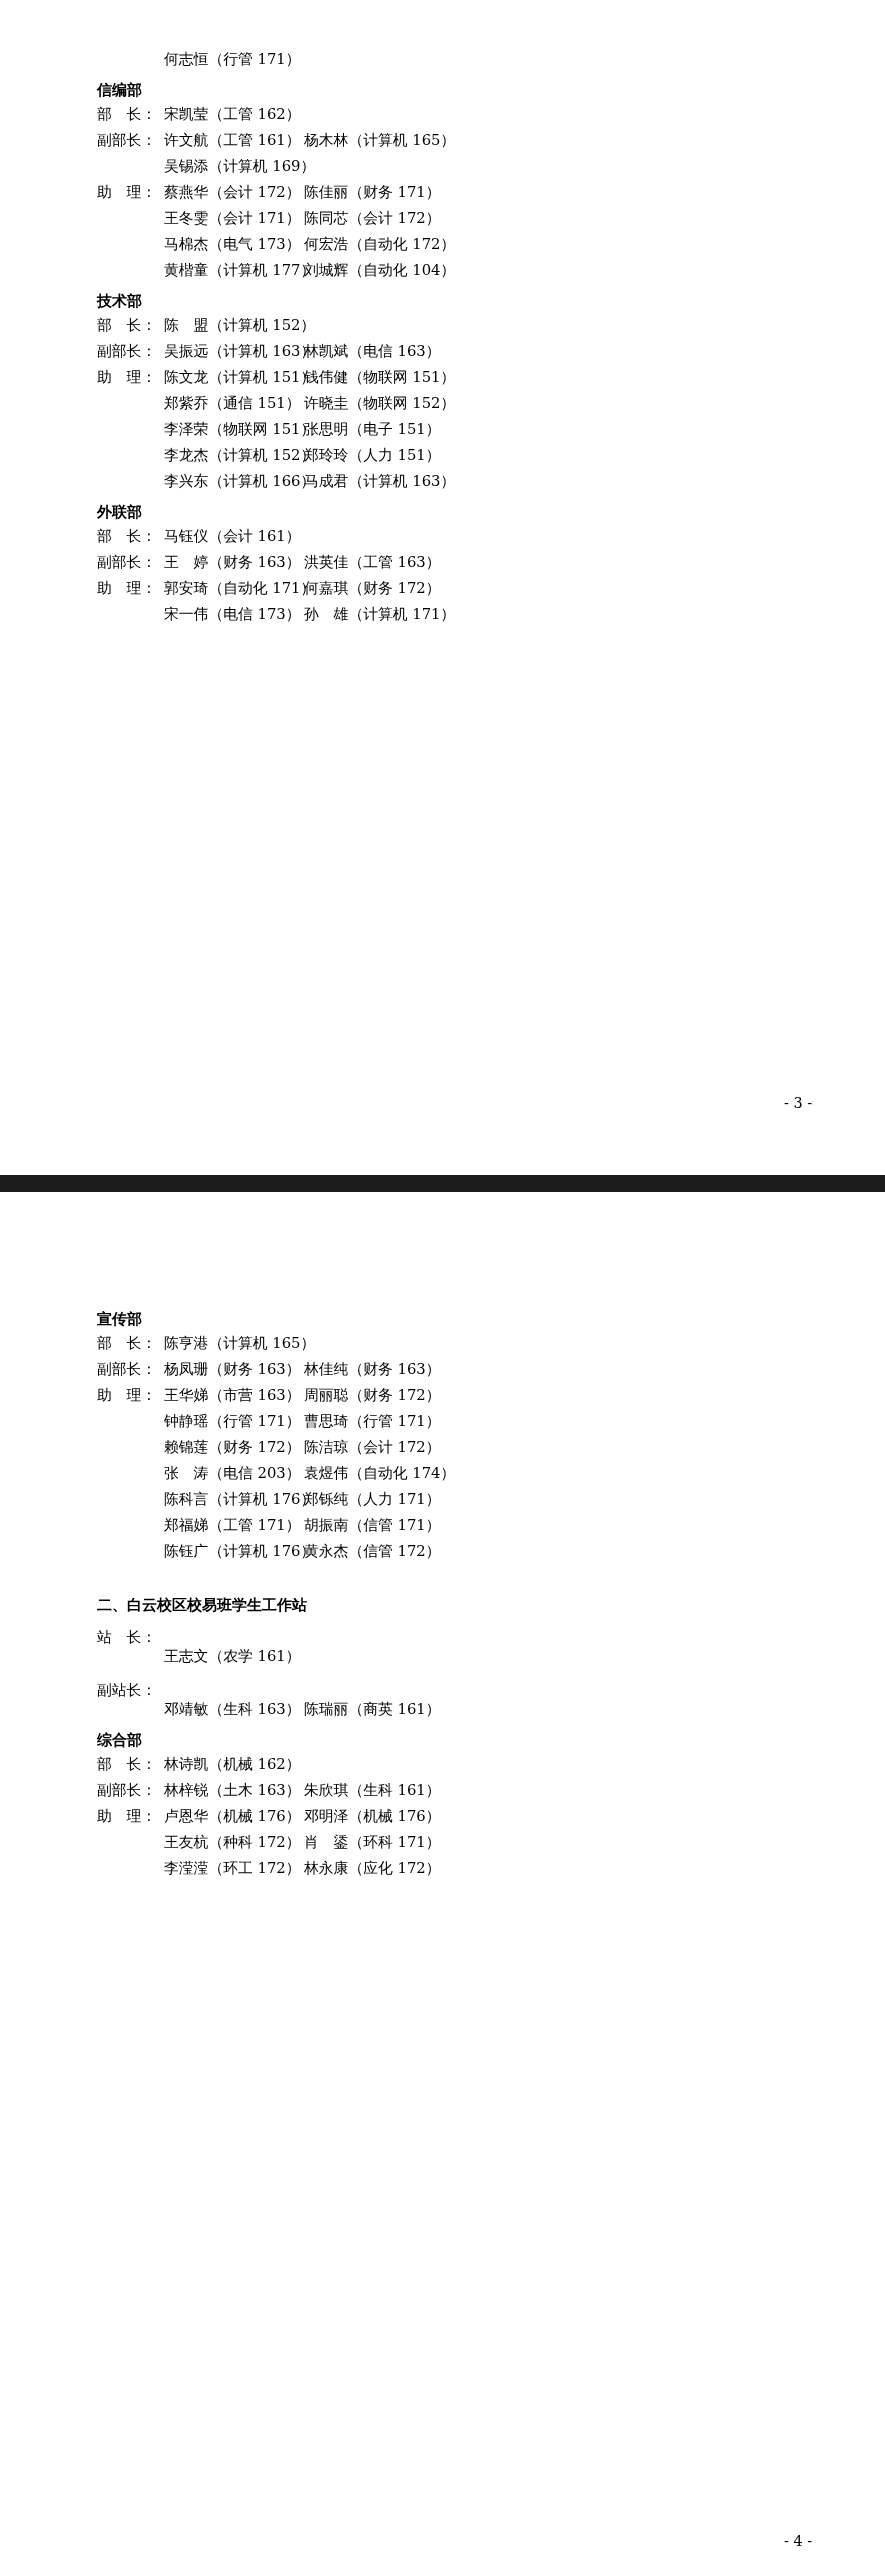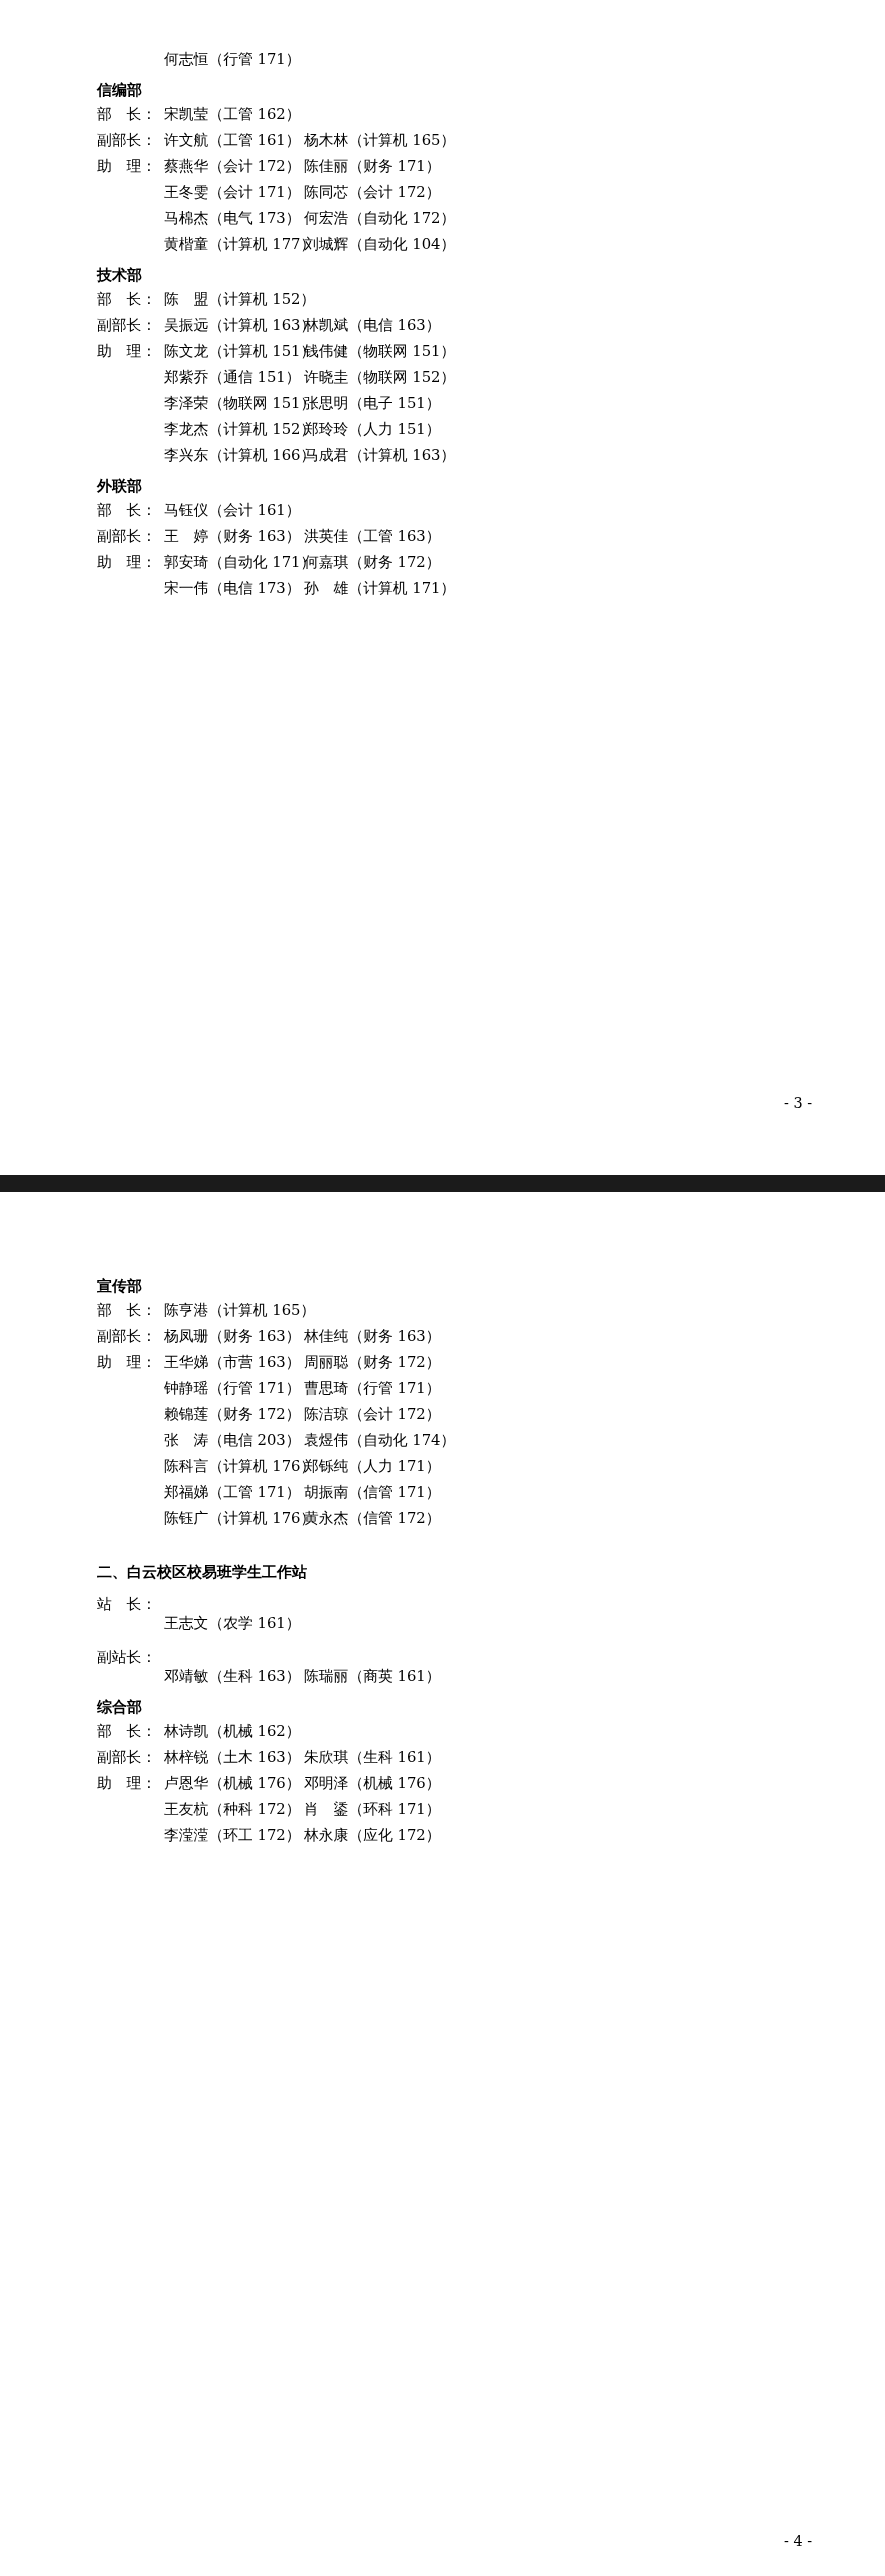--- a/index.html
+++ b/index.html
@@ -24,21 +24,21 @@
   }
   .page-1 { height: 1175px; }
   .page-gap { height: 16.7px; background: #1b1b1b; }
   .page-2 { height: 1384px; }
 
   .body-area {
     padding-left: 97px;
     padding-right: 73px;
   }
   .p1-top { padding-top: 50px; }
-  .p2-top { padding-top: 80px; }
+  .p2-top { padding-top: 113px; }
 
   .row {
     display: flex;
     align-items: baseline;
     height: 26px;
     font-size: 14.8px;
     color: #000000;
     font-family: "DejaVu Serif", "Liberation Serif", serif;
     white-space: nowrap;
   }
@@ -100,20 +100,25 @@
         <span class="label">部　长：</span>
         <span class="col1">宋凯莹（工管 162）</span>
         <span class="col2"></span>
       </div>
       <div class="row">
         <span class="label">副部长：</span>
         <span class="col1">许文航（工管 161）</span>
         <span class="col2">杨木林（计算机 165）</span>
       </div>
       <div class="row">
+        <span class="label"></span>
+        <span class="col1">吴锡添（计算机 169）</span>
+        <span class="col2"></span>
+      </div>
+      <div class="row">
         <span class="label">助　理：</span>
         <span class="col1">蔡燕华（会计 172）</span>
         <span class="col2">陈佳丽（财务 171）</span>
       </div>
       <div class="row">
         <span class="label"></span>
         <span class="col1">王冬雯（会计 171）</span>
         <span class="col2">陈同芯（会计 172）</span>
       </div>
       <div class="row">

